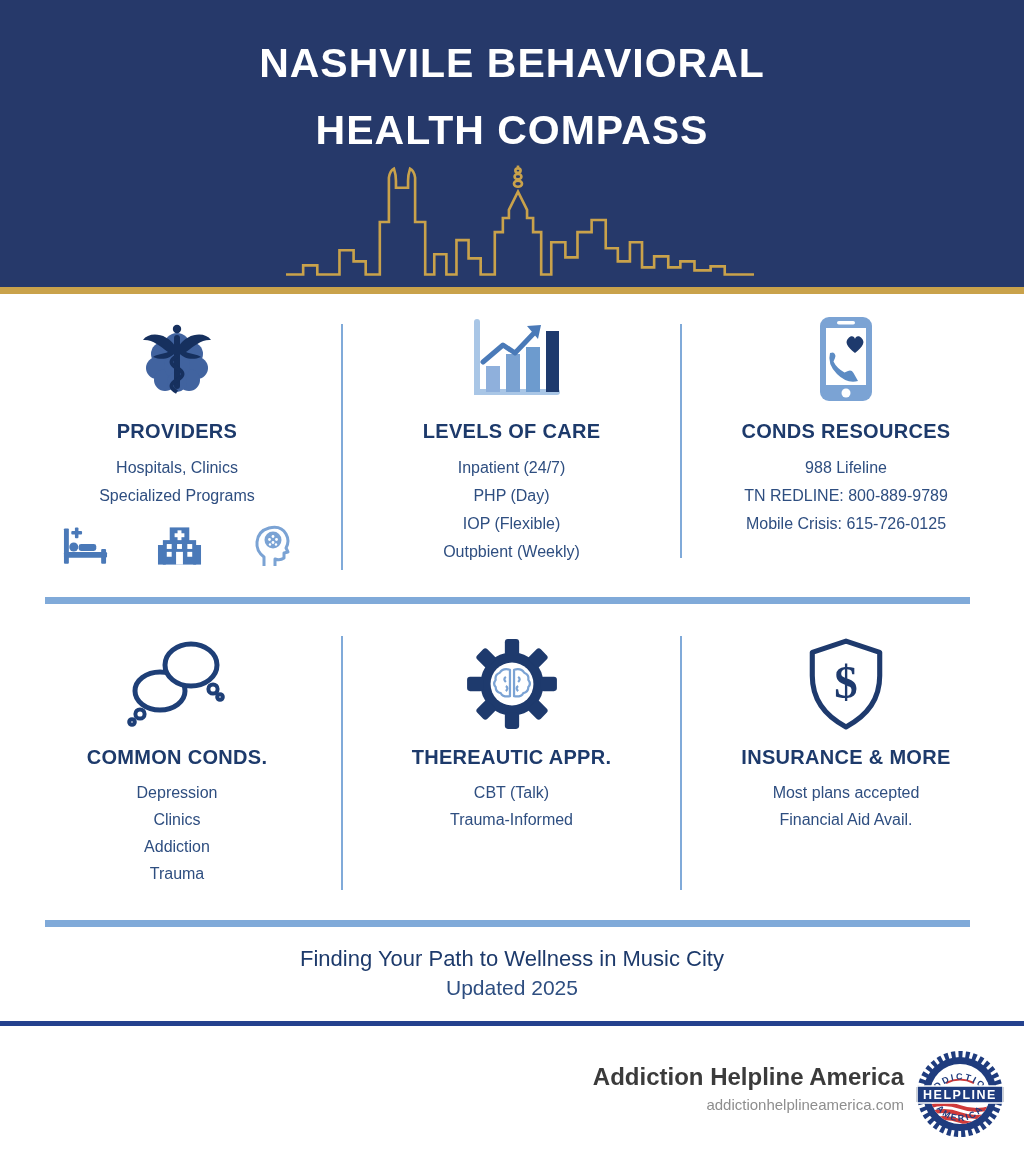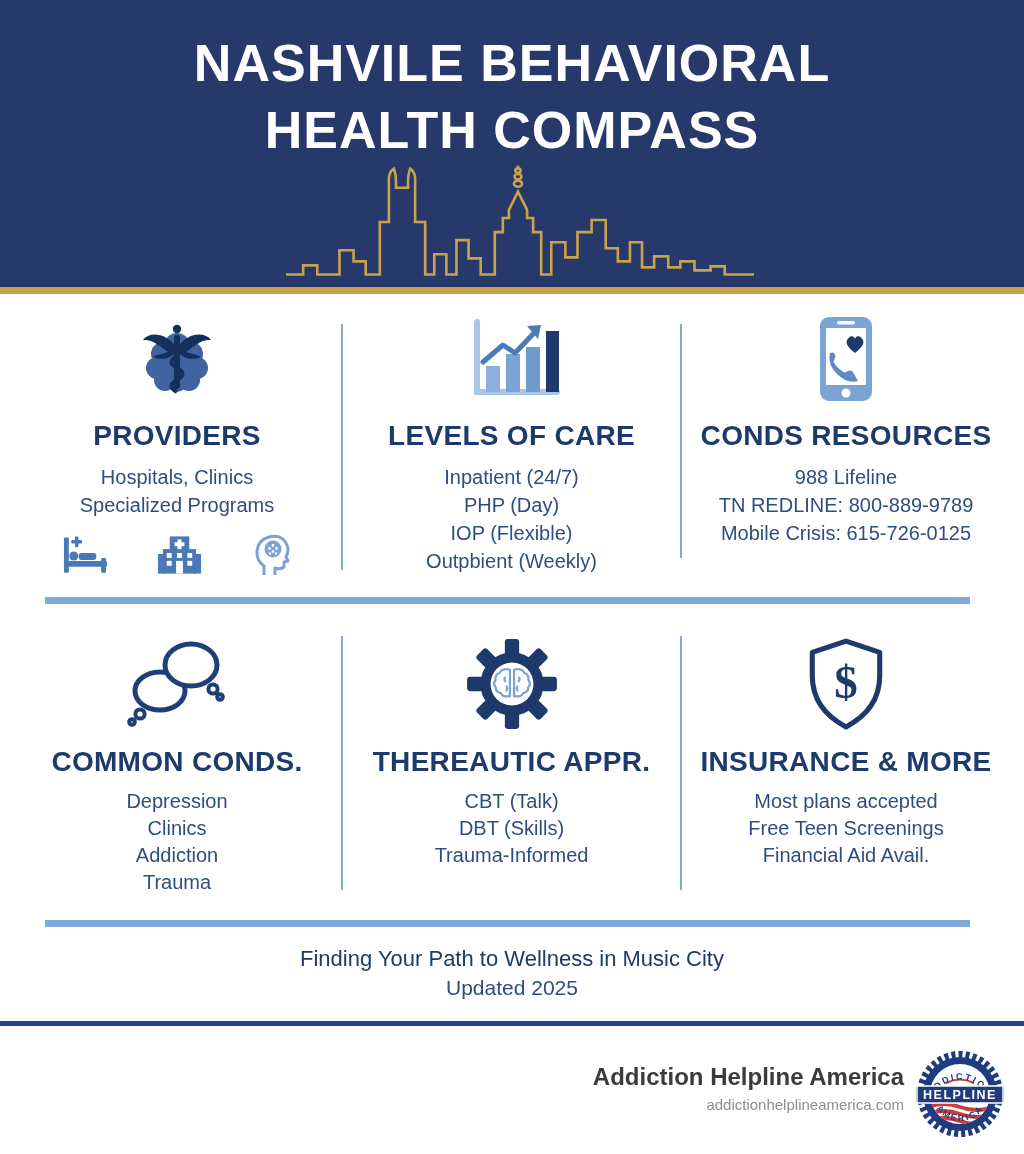--- a/index.html
+++ b/index.html
@@ -7,35 +7,35 @@
     --divider:#80aad9; --royal:#24418e; --icon-dark:#1e3a6d; --icon-mid:#4a79b8;
     --icon-steel:#5d8cc4; --icon-light:#7ba3d4; --icon-pale:#a9c6e6;
     --brand-dark:#3b3b3b; --brand-gray:#8e8e8e; --badge-navy:#1f3c7e; --badge-red:#cf3a3a;
   }
   html,body{margin:0;padding:0;background:#ffffff;}
   .poster{position:relative;width:1024px;height:1154px;background:#ffffff;overflow:hidden;
           font-family:"Liberation Sans",sans-serif;}
   
   .hdr{position:absolute;left:0;top:0;width:1024px;height:287px;background:var(--navy);}
   .hdr-title{position:absolute;left:0;top:30px;width:100%;text-align:center;color:#ffffff;
-             font-weight:bold;font-size:52px;line-height:67px;letter-spacing:1px;}
+             font-weight:bold;font-size:41px;line-height:67px;letter-spacing:1px;}
   .skyline{position:absolute;left:283px;top:156px;width:474px;height:126px;}
   .gold-bar{position:absolute;left:0;top:287px;width:1024px;height:7px;background:var(--gold);}
   
   .col{position:absolute;text-align:center;}
   .r1 .col{top:314px;}
   .r2 .col{top:628px;}
   .c1{left:12px;width:330px;}
   .c2{left:342px;width:339px;}
   .c3{left:681px;width:330px;}
   .icon-slot{height:90px;display:flex;align-items:center;justify-content:center;}
   .icon-slot.tall{height:112px;}
-  .sec-heading{margin:16px 0 0 0;font-size:28px;font-weight:bold;color:var(--heading);letter-spacing:.3px;}
+  .sec-heading{margin:16px 0 0 0;font-size:20px;font-weight:bold;color:var(--heading);letter-spacing:.3px;}
   .r2 .sec-heading{margin-top:6px;}
-  .sec-lines{margin-top:11px;font-size:20px;line-height:28px;color:var(--body-text);}
+  .sec-lines{margin-top:11px;font-size:16px;line-height:28px;color:var(--body-text);}
   .r2 .sec-lines{margin-top:10px;line-height:27px;}
   .mini-icons{margin-top:13px;display:flex;justify-content:center;gap:48px;align-items:flex-end;height:44px;}
   
   .vdiv{position:absolute;width:2px;background:var(--divider);}
   .v1a{left:341px;top:324px;height:246px;}
   .v1b{left:680px;top:324px;height:234px;}
   .v2a{left:341px;top:636px;height:254px;}
   .v2b{left:680px;top:636px;height:254px;}
   .hline{position:absolute;left:45px;width:925px;height:7px;background:var(--divider);}
   .h1{top:597px;} .h2{top:920px;}
@@ -241,36 +241,34 @@
           <g fill="none" stroke="#7ba3d4" stroke-width="2.2" stroke-linejoin="round">
             <path d="M46,34 q-7,-2 -10,3 q-5,2 -4,7 q-3,4 0,7 q0,5 5,6 q2,4 9,3 V34 z"></path>
             <path d="M50,34 q7,-2 10,3 q5,2 4,7 q3,4 0,7 q0,5 -5,6 q-2,4 -9,3 V34 z"></path>
             <path d="M42,41 q-3,2 0,5 M42,50 q3,2 0,5 M54,41 q3,2 0,5 M54,50 q-3,2 0,5"></path>
           </g>
         </svg>
       </div>
       <h2 class="sec-heading">THEREAUTIC APPR.</h2>
       <div class="sec-lines">
         <div>CBT (Talk)</div>
-        <div>DBT (Skills)</div>
         <div>Trauma-Informed</div>
       </div>
     </div>
 
     <div class="col c3">
       <div class="icon-slot tall">
         <svg width="80" height="94" viewBox="0 0 78 92">
           <path d="M39,4 L72,15 V38 C72,62 58,78 39,88 C20,78 6,62 6,38 V15 Z" fill="#ffffff" stroke="#1e3a6d" stroke-width="5" stroke-linejoin="round"></path>
           <text x="39" y="60" text-anchor="middle" font-family="Liberation Serif, serif" font-size="46" font-weight="bold" fill="#1e3a6d">$</text>
         </svg>
       </div>
       <h2 class="sec-heading">INSURANCE &amp; MORE</h2>
       <div class="sec-lines">
         <div>Most plans accepted</div>
-        <div>Free Teen Screenings</div>
         <div>Financial Aid Avail.</div>
       </div>
     </div>
   </div>
 
   <div class="vdiv v2a"></div>
   <div class="vdiv v2b"></div>
   <div class="hline h2"></div>
 
   <div class="tagline">Finding Your Path to Wellness in Music City</div>

